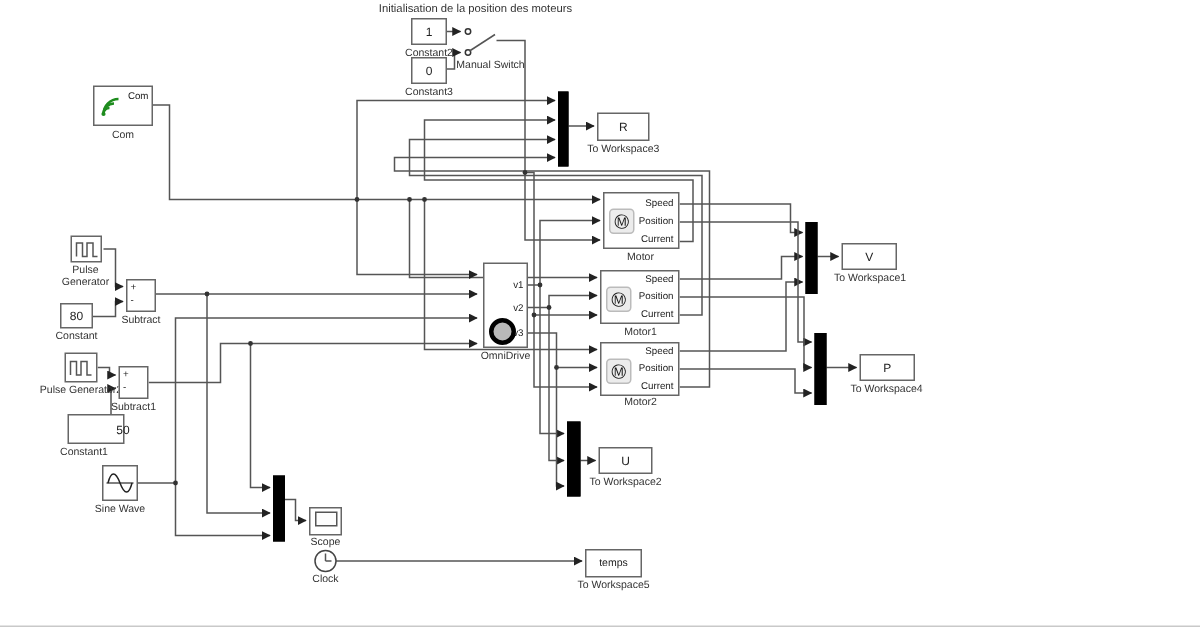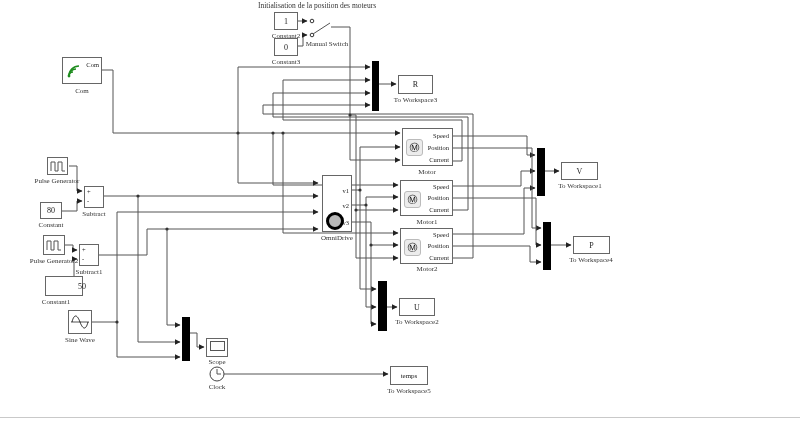--- a/index.html
+++ b/index.html
@@ -1,17 +1,17 @@
 <!DOCTYPE html>
 <html><head>
 <meta charset="utf-8">
 <style>
   html,body{margin:0;padding:0;background:#fff;}
   #canvas{position:relative;width:800px;height:422px;background:#ffffff;overflow:hidden;
-          font-family:Liberation Serif, serif;color:#222;}
+          font-family:Liberation Sans, sans-serif;color:#222;}
   .blk{position:absolute;background:#fff;border:1px solid #666;box-sizing:border-box;
        display:flex;align-items:center;justify-content:center;font-size:8px;color:#222;}
   .lbl{position:absolute;font-size:7px;line-height:1.15;color:#333;text-align:center;}
   .mux{position:absolute;background:#000;border:1px solid #000;box-sizing:border-box;}
   .portlbl{position:absolute;font-size:6.5px;color:#222;white-space:nowrap;}
   .plus{position:absolute;font-size:6.5px;color:#222;}
   svg.wires{position:absolute;left:0;top:0;width:800px;height:422px;}
   polyline,line{fill:none;stroke:#555;stroke-width:1;}
   .ring{position:absolute;width:12px;height:12px;border:3.5px solid #000;border-radius:50%;
         background:#b9b9b9;box-sizing:content-box;}

